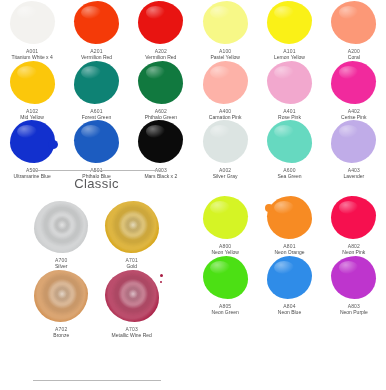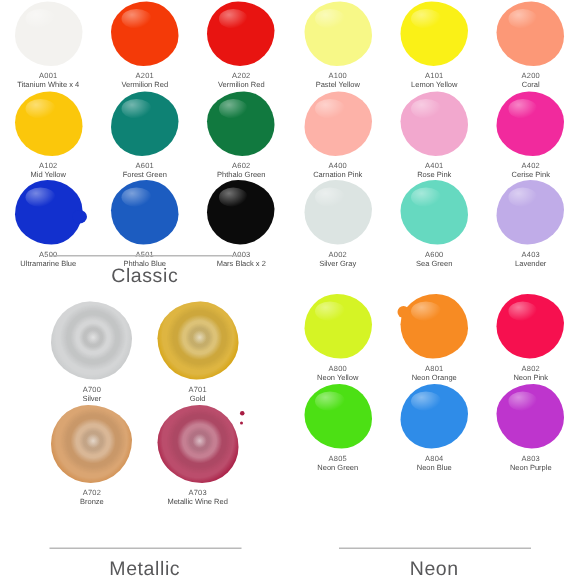--- a/index.html
+++ b/index.html
@@ -405,21 +405,20 @@
               <div class="drip" style="width: 3px; height: 3px; right: -4px; top: 4px; background: rgb(168, 28, 67);"></div>
               <div class="drip" style="width: 2px; height: 2px; right: -3px; top: 11px; background: rgb(168, 28, 67);"></div>
             </div>
           </div>
           <div class="code">A703</div>
           <div class="name">Metallic Wine Red</div>
         </div>
       </div>
       <div class="section-foot">
         <div class="divider"></div>
-        <div class="section-title">Metallic</div>
       </div>
     </div>
     <div class="panel">
       <div class="swatch-grid grid-3">
         <div class="cell">
           <div class="blob-wrap">
             <div class="blob blob-sm">
               <div class="blob-shape s-a" style="background: rgb(213, 244, 37);">
                 <div class="gloss"></div>
               </div>
@@ -477,19 +476,15 @@
           <div class="blob-wrap">
             <div class="blob blob-sm">
               <div class="blob-shape s-f" style="background: rgb(190, 53, 205);">
                 <div class="gloss"></div>
               </div>
             </div>
           </div>
           <div class="code">A803</div>
           <div class="name">Neon Purple</div>
         </div>
-      </div>
-      <div class="section-foot">
-        <div class="divider"></div>
-        <div class="section-title">Neon</div>
       </div>
     </div>
   </div>
 
 </body></html>

